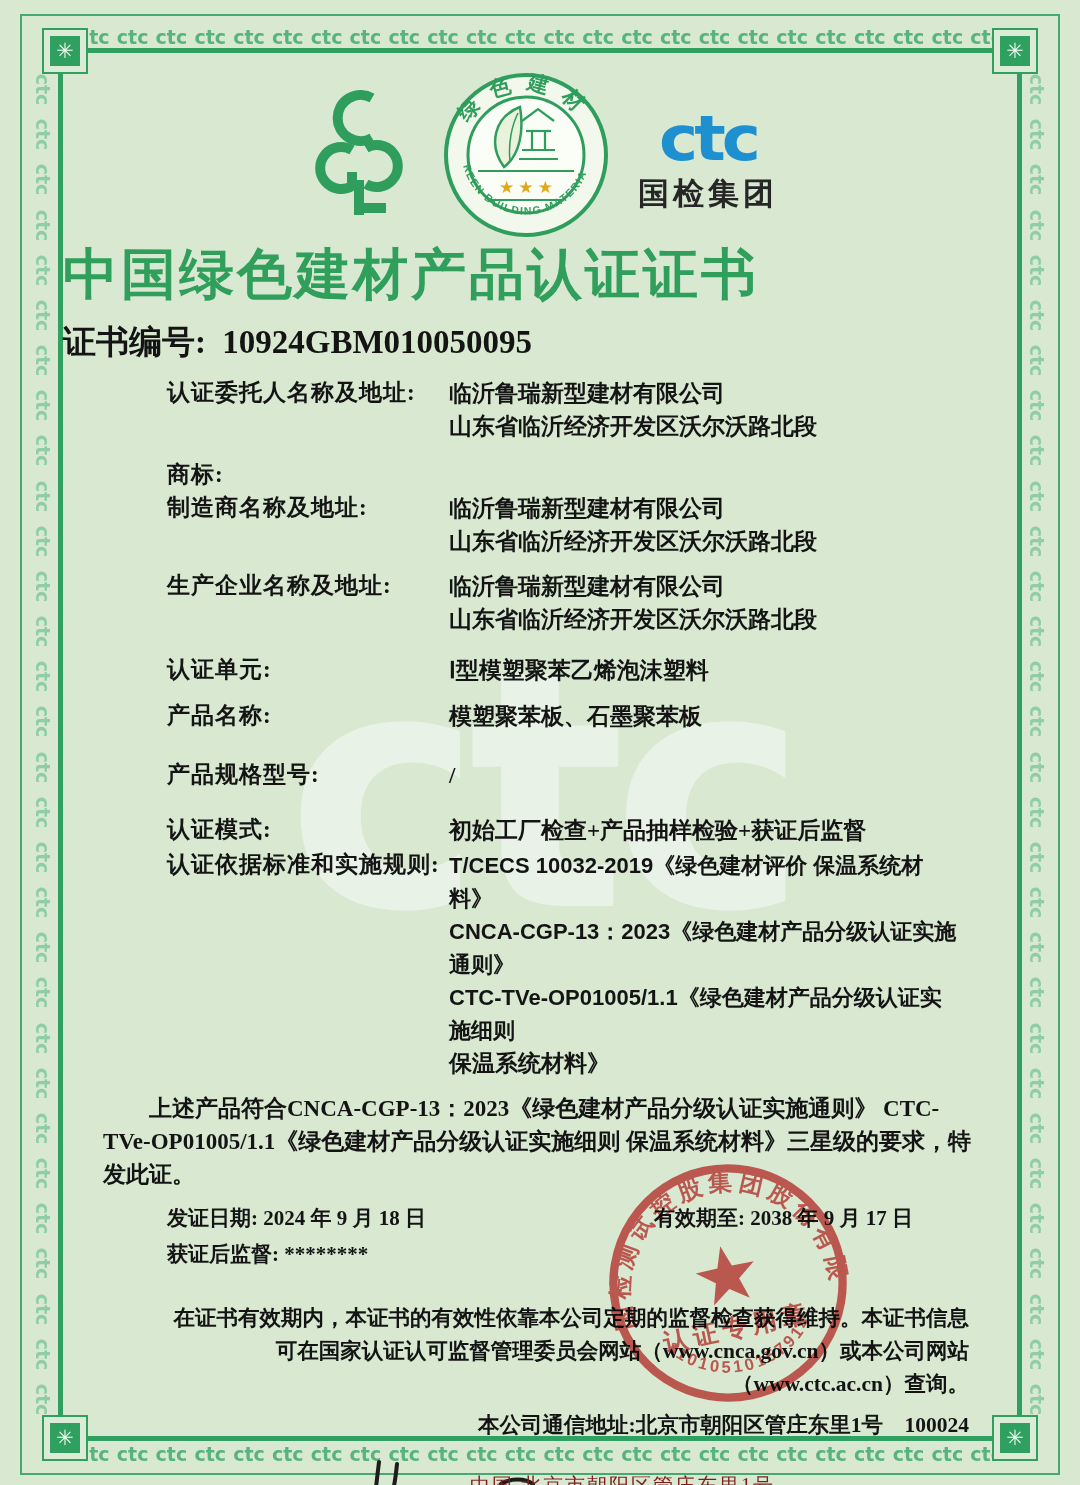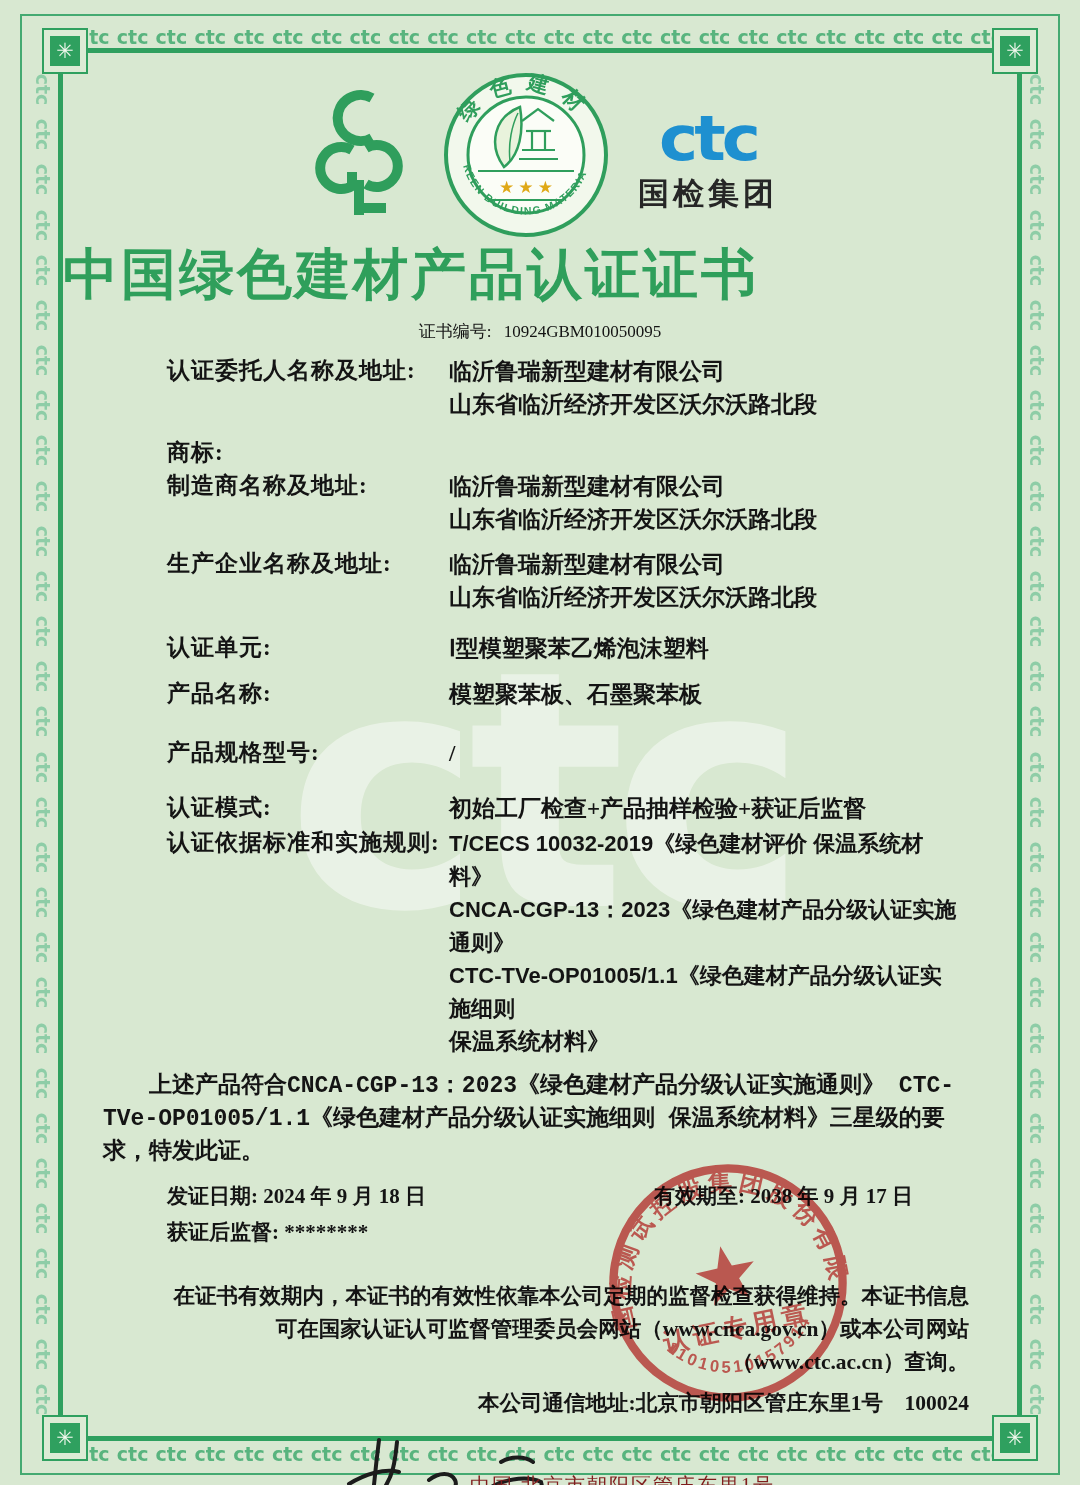--- a/index.html
+++ b/index.html
@@ -34,31 +34,31 @@
   
   .content{position:absolute;left:63px;top:53px;right:63px;bottom:49px;z-index:1;}
   .logo-row{display:flex;justify-content:center;align-items:center;gap:26px;margin-top:26px;height:152px;}
   .ctc-logo-block{display:flex;flex-direction:column;align-items:center;margin-top:14px;}
   .ctc-logo-text{font-family:"DejaVu Sans",sans-serif;font-weight:900;font-size:66px;line-height:.9;
     letter-spacing:-4px;color:#1e90d0;transform:scaleY(.95);}
   .ctc-group-name{font-size:31px;font-weight:700;letter-spacing:4px;color:#262626;margin-top:4px;
     font-family:"Liberation Sans",sans-serif;}
   .cert-title{margin:14px 0 0;text-align:left;color:#2f9f5b;font-size:55px;font-weight:700;
     letter-spacing:3px;line-height:1.1;}
-  .cert-no{margin-top:14px;text-align:center;font-size:17px;font-weight:400;}
+  .cert-no{margin-top:14px;font-size:33px;font-weight:700;}
   .cert-no .v{font-family:"Liberation Serif",serif;margin-left:8px;}
   
   .fields{margin:6px 0 0 104px;padding-right:54px;}
   .field{display:grid;grid-template-columns:282px 1fr;align-items:start;}
   .flabel{font-size:23px;font-weight:600;letter-spacing:1px;white-space:nowrap;}
   .fvalue{font-size:23px;font-weight:600;line-height:33px;}
   .fvalue .latin{font-family:"Liberation Sans",sans-serif;font-weight:700;font-size:22px;}
   .f0{margin-top:12px}.f1{margin-top:16px}.f2{margin-top:2px}.f3{margin-top:12px}
   .f4{margin-top:18px}.f5{margin-top:13px}.f6{margin-top:26px}.f7{margin-top:22px}.f8{margin-top:2px}
-  .statement{margin:12px 38px 4px 40px;font-size:23px;font-weight:600;line-height:33px;text-indent:2em;font-family:Liberation Mono, monospace;}
+  .statement{margin:12px 38px 4px 40px;font-size:23px;font-weight:600;line-height:33px;text-indent:2em;}
   .dates-row{display:flex;margin:13px 0 0 104px;padding-right:104px;justify-content:space-between;
     font-size:21px;font-weight:600;}
   .renew-row{margin:8px 0 0 104px;font-size:21px;font-weight:600;}
   .notice{margin:34px 40px 0 40px;font-size:21.5px;font-weight:600;line-height:33px;}
   .notice p{margin:8px;text-indent:2em;text-align:right;}
   .sign-row{position:relative;margin:22px 0 0 130px;height:120px;}
   .sign-label{position:absolute;left:0;top:42px;font-size:23px;font-weight:700;white-space:nowrap;}
   .sign-svg{position:absolute;left:140px;top:-14px;}
   .sign-company{position:absolute;left:408px;top:40px;font-size:24px;font-weight:700;white-space:nowrap;}
   

